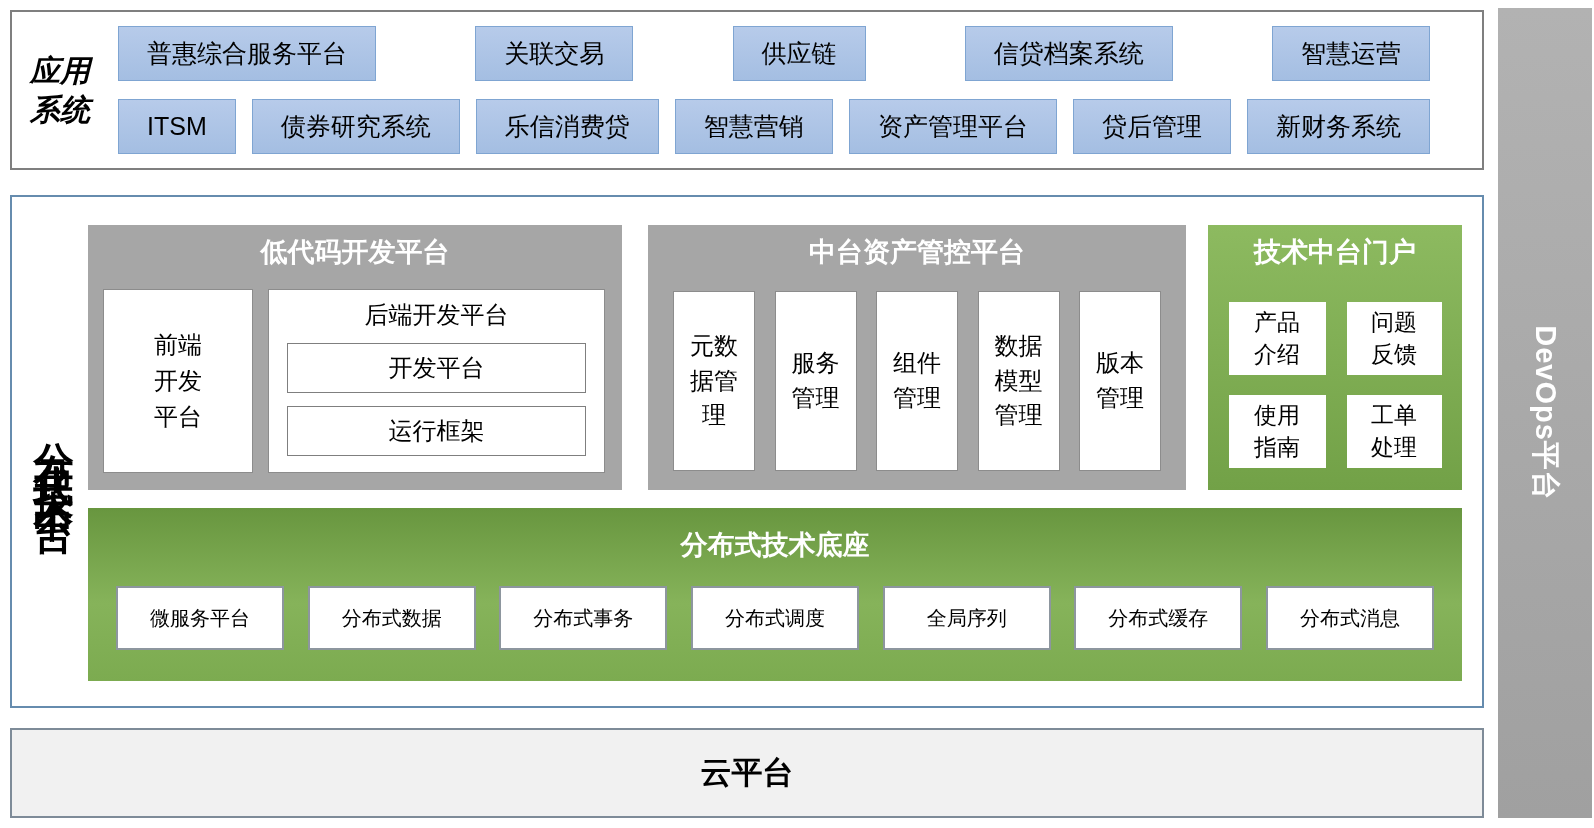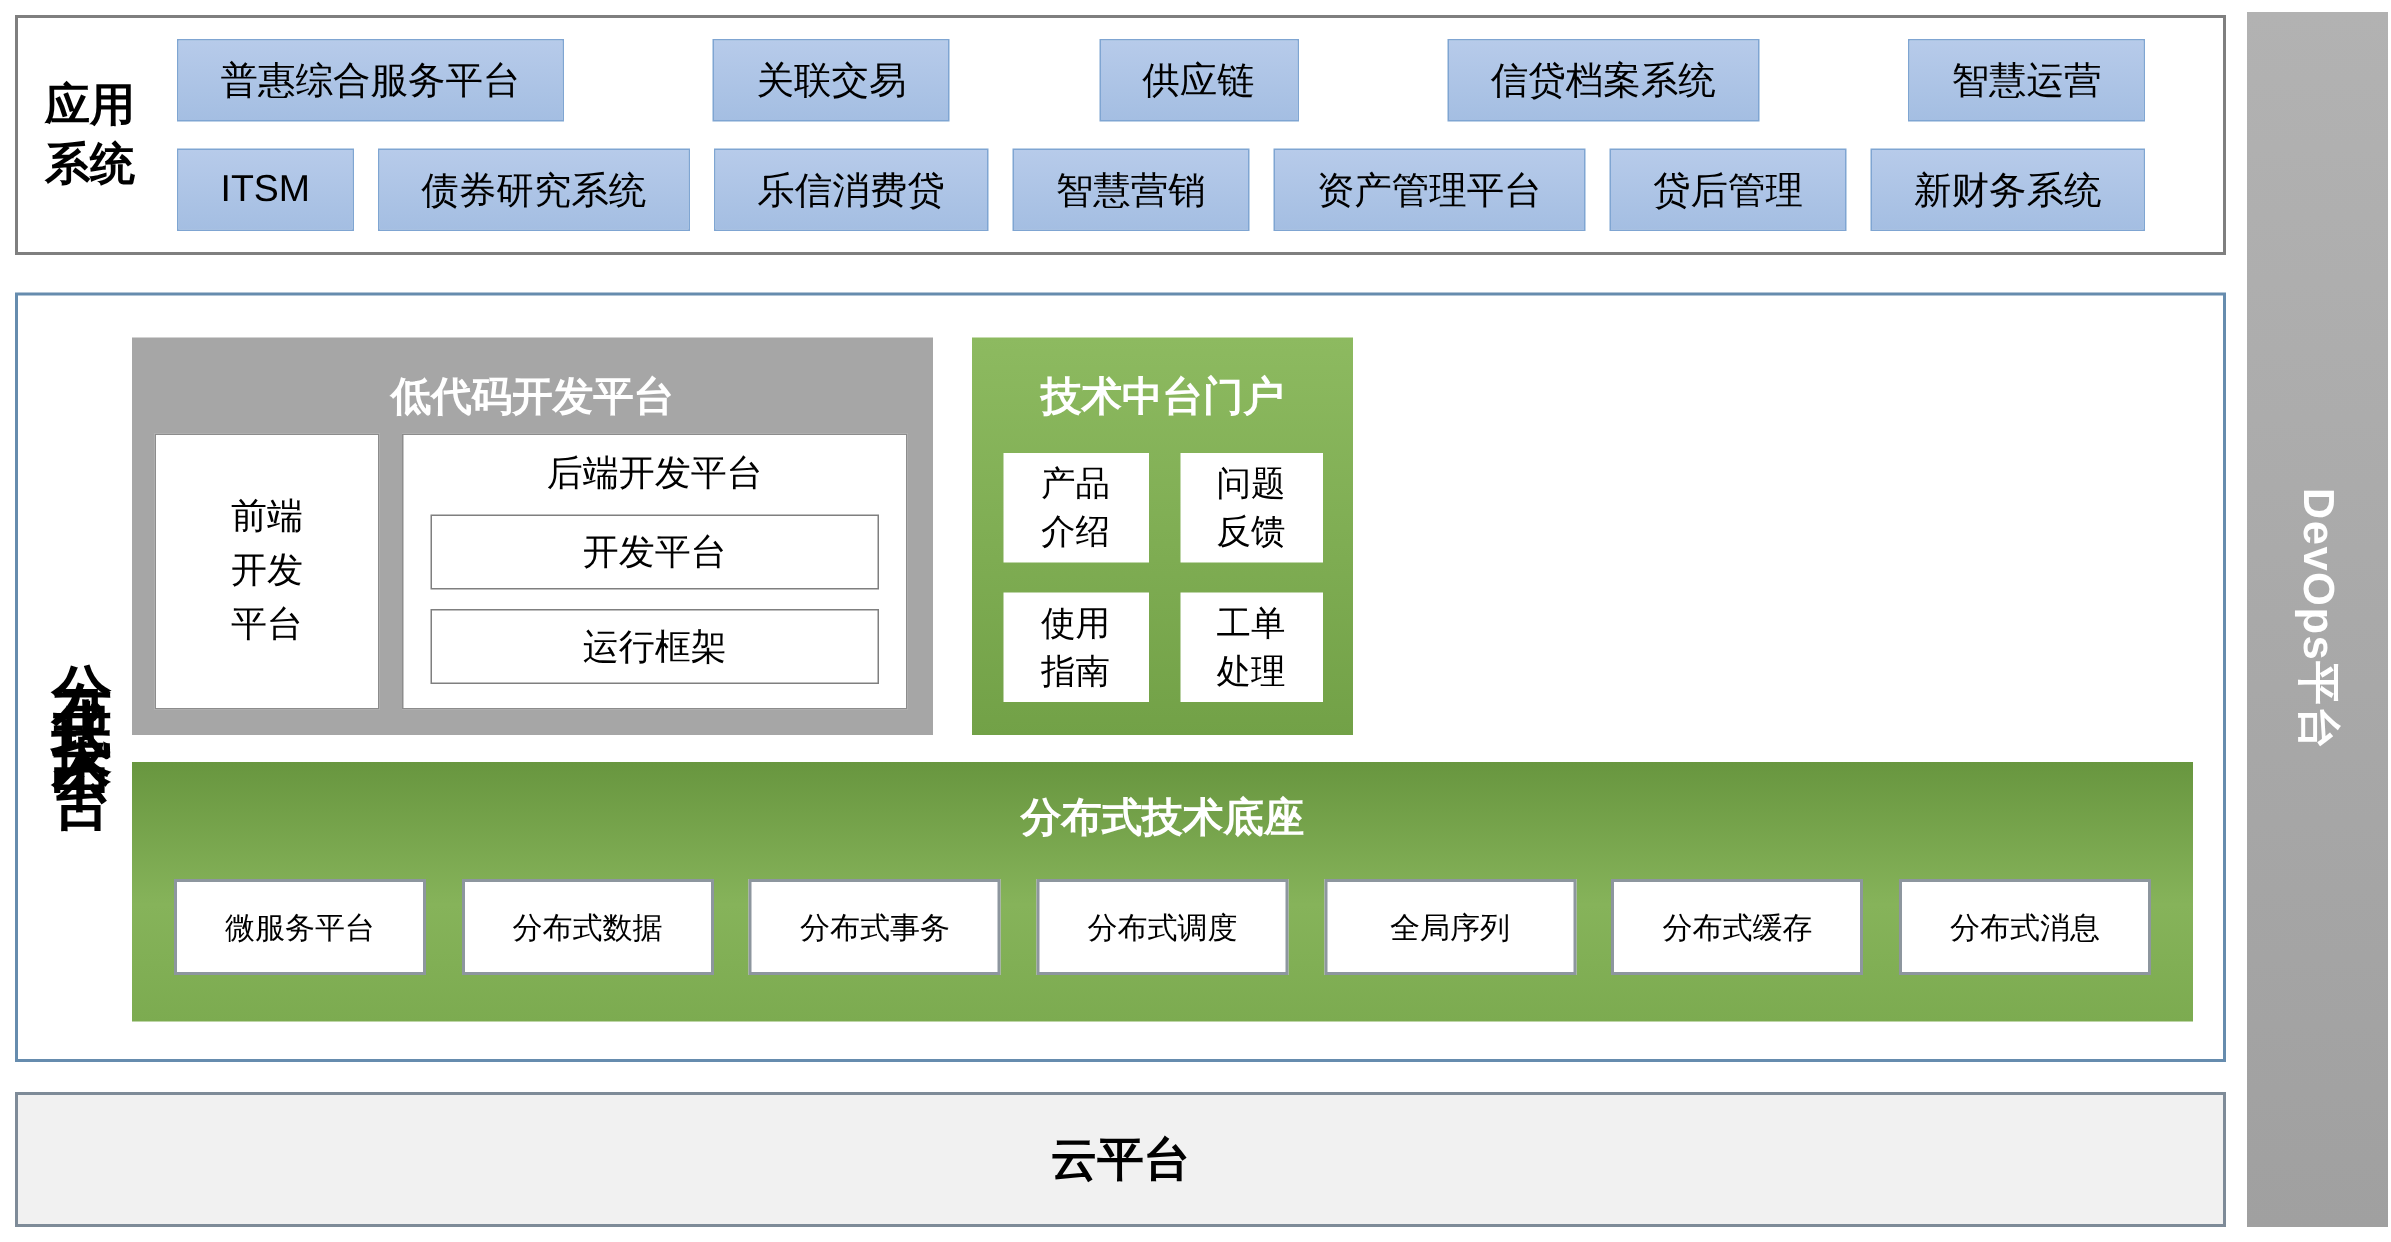--- a/index.html
+++ b/index.html
@@ -38,21 +38,21 @@
     position:absolute; left:22px; top:50%; transform:translateY(-50%);
     writing-mode:vertical-rl; text-orientation:upright;
     font-family:"DejaVu Serif", serif; font-weight:700;
     font-size:40px; letter-spacing:12px; line-height:1;
   }
   .panels { position:absolute; left:76px; top:28px; display:flex; }
   .panel { height:265px; }
   .gray-panel { background:#a6a6a6; }
   .panel-title {
     text-align:center; color:#fff; font-weight:700; font-size:27px;
-    padding-top:21px; height:62px;
+    padding-top:9px; height:62px;
   }
   .lowcode-panel { width:534px; position:relative; margin-right:26px; }
   .frontend-box {
     position:absolute; left:15px; top:64px; width:150px; height:184px;
     background:#fff; border:1px solid #8c8c8c;
     display:flex; align-items:center; justify-content:center; font-size:24px;
   }
   .wrap2 { display:inline-block; width:56px; word-break:break-all; text-align:center; line-height:1.5; }
   .backend-box {
     position:absolute; left:180px; top:64px; width:337px; height:184px;
@@ -115,21 +115,21 @@
     color:#fff; font-weight:700; font-size:29px; white-space:nowrap; letter-spacing:1px;
   }
 </style>
 </head>
 <body>
 
 <div class="page">
 
   <div class="top-box">
     <div class="top-label">
-      <span class="wrap-label" style="display:inline-block;width:64px;word-break:break-all;">应用系统</span>
+      <span class="wrap-label" style="display:inline-block;width:64px;word-break:break-all;font-style:italic;">应用系统</span>
     </div>
     <div class="top-rows">
       <div class="app-row">
           <div class="app-box">普惠综合服务平台</div>
           <div class="app-box">关联交易</div>
           <div class="app-box">供应链</div>
           <div class="app-box">信贷档案系统</div>
           <div class="app-box">智慧运营</div>
         </div>
       <div class="app-row">
@@ -156,20 +156,40 @@
         </div>
         <div class="backend-box">
           <div class="backend-title">后端开发平台</div>
           <div class="backend-items">
               <div class="backend-item">开发平台</div>
               <div class="backend-item">运行框架</div>
             </div>
         </div>
       </div>
 
+      <div class="panel gray-panel assets-panel">
+        <div class="panel-title">中台资产管控平台</div>
+        <div class="asset-cols">
+            <div class="asset-col">
+            <span class="wrap2">元数据管理</span>
+          </div>
+            <div class="asset-col">
+            <span class="wrap2">服务管理</span>
+          </div>
+            <div class="asset-col">
+            <span class="wrap2">组件管理</span>
+          </div>
+            <div class="asset-col">
+            <span class="wrap2">数据模型管理</span>
+          </div>
+            <div class="asset-col">
+            <span class="wrap2">版本管理</span>
+          </div>
+          </div>
+      </div>
 
       <div class="panel portal-panel">
         <div class="panel-title">技术中台门户</div>
         <div class="portal-grid">
             <div class="portal-box">
             <span class="wrap2">产品介绍</span>
           </div>
             <div class="portal-box">
             <span class="wrap2">问题反馈</span>
           </div>

